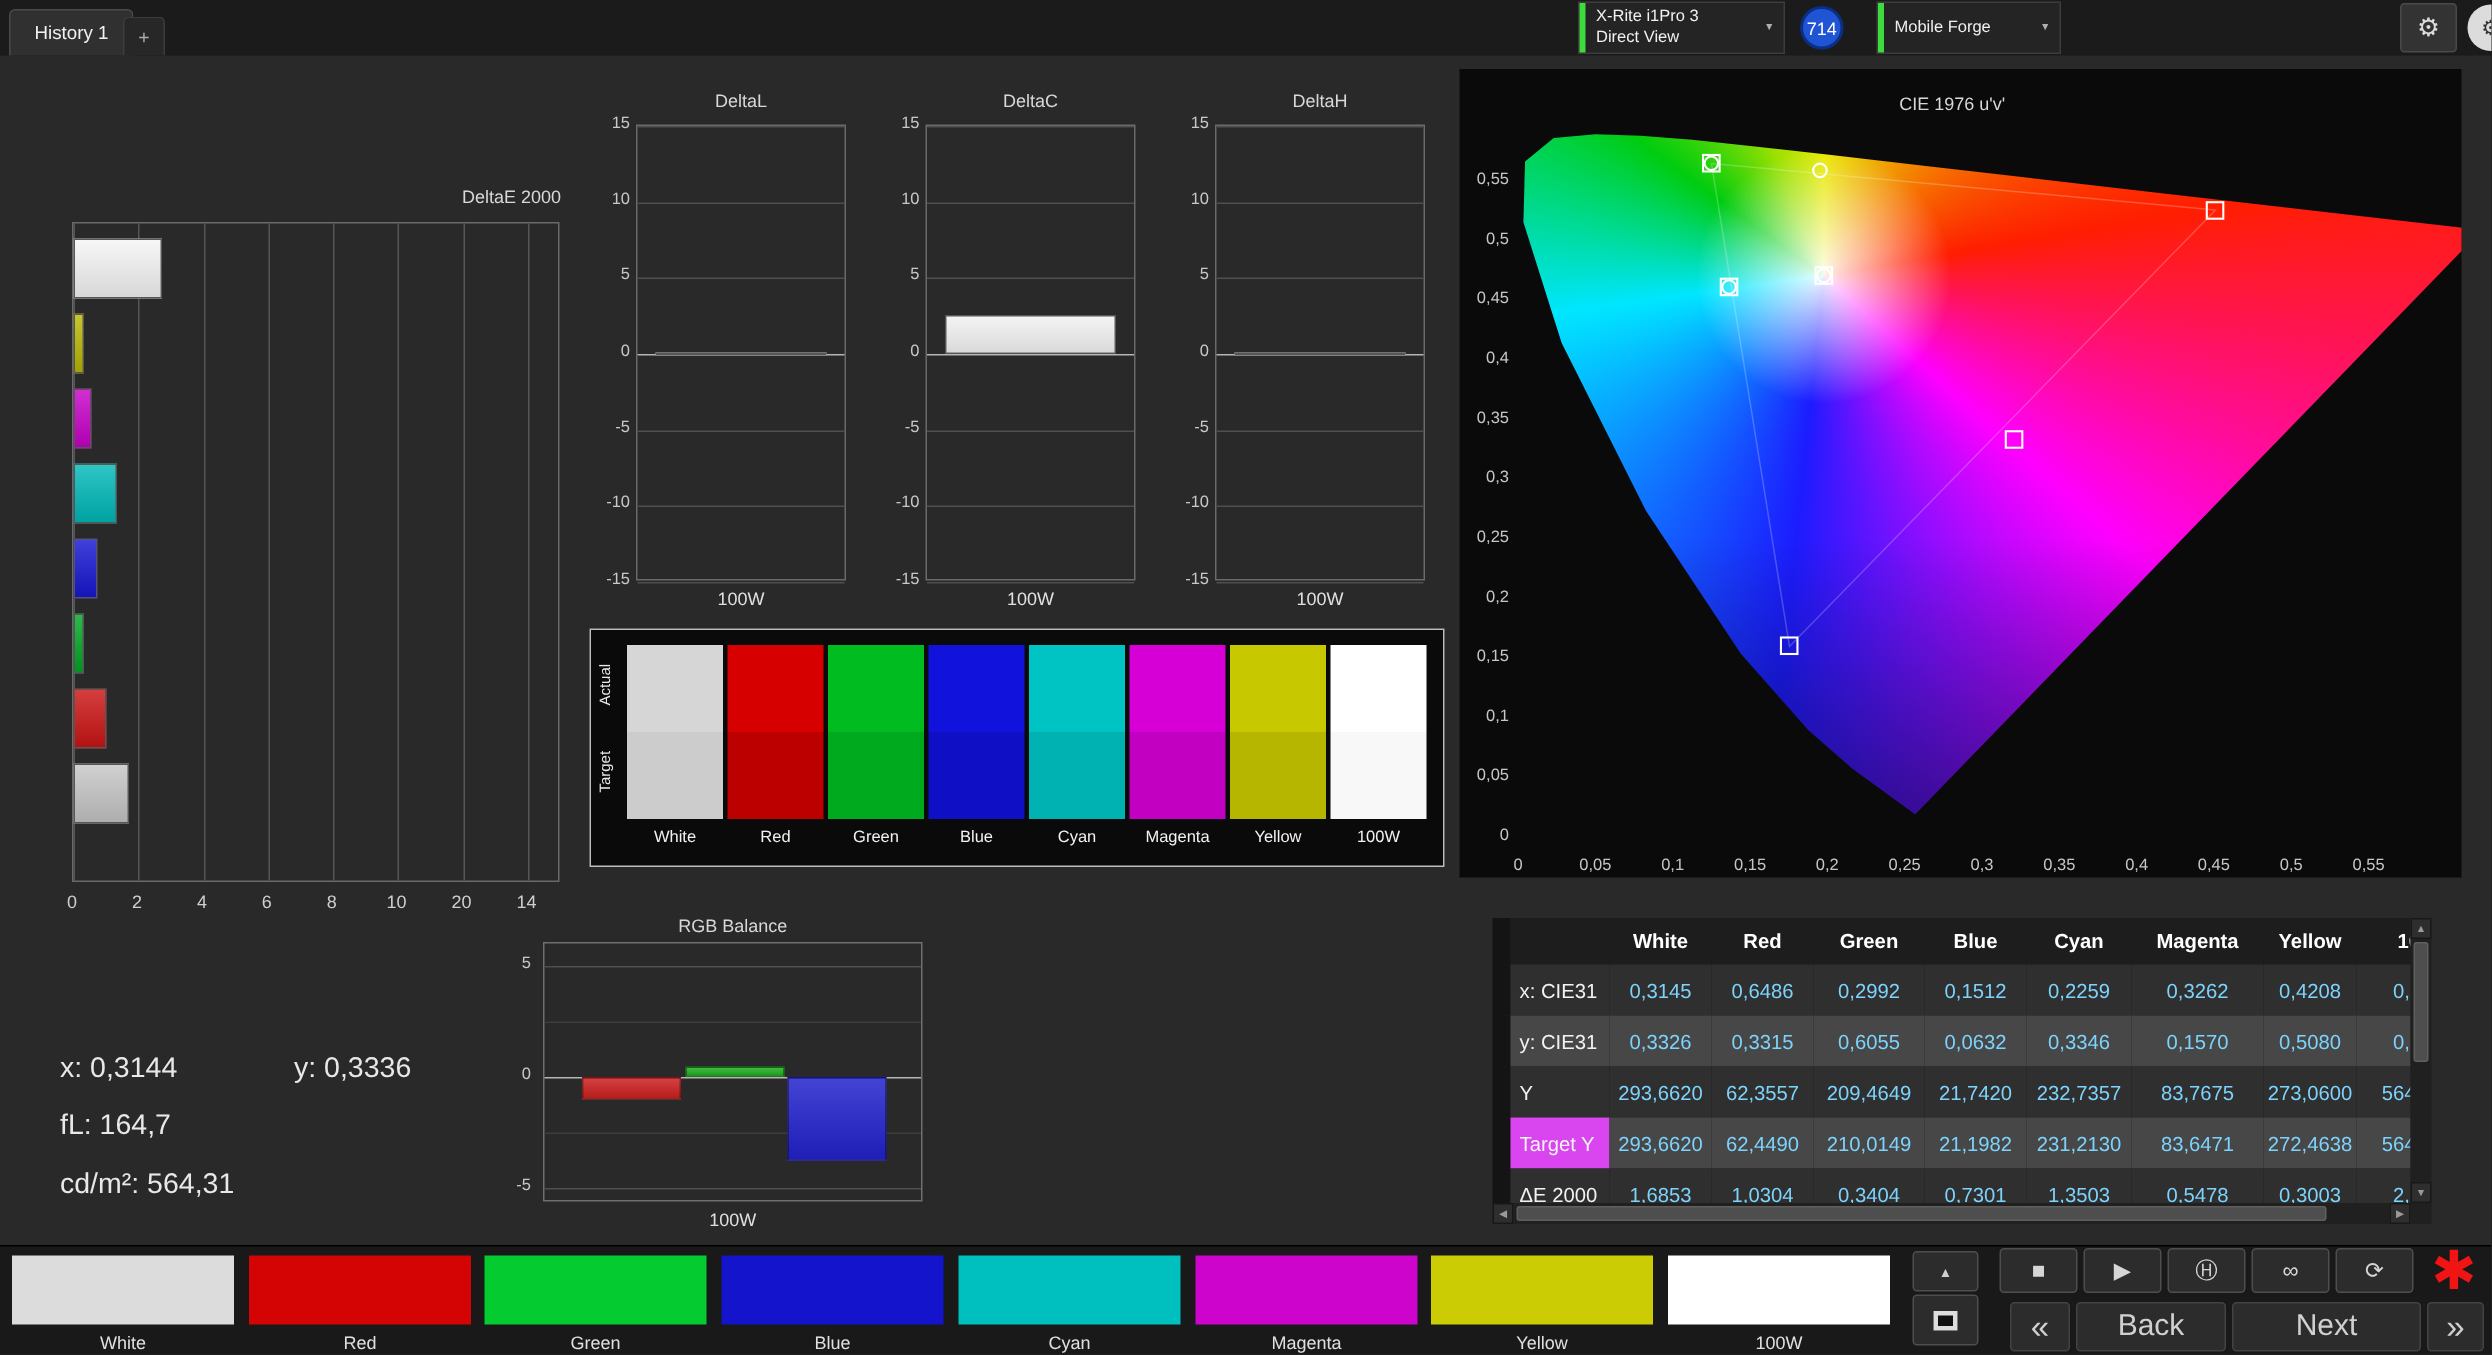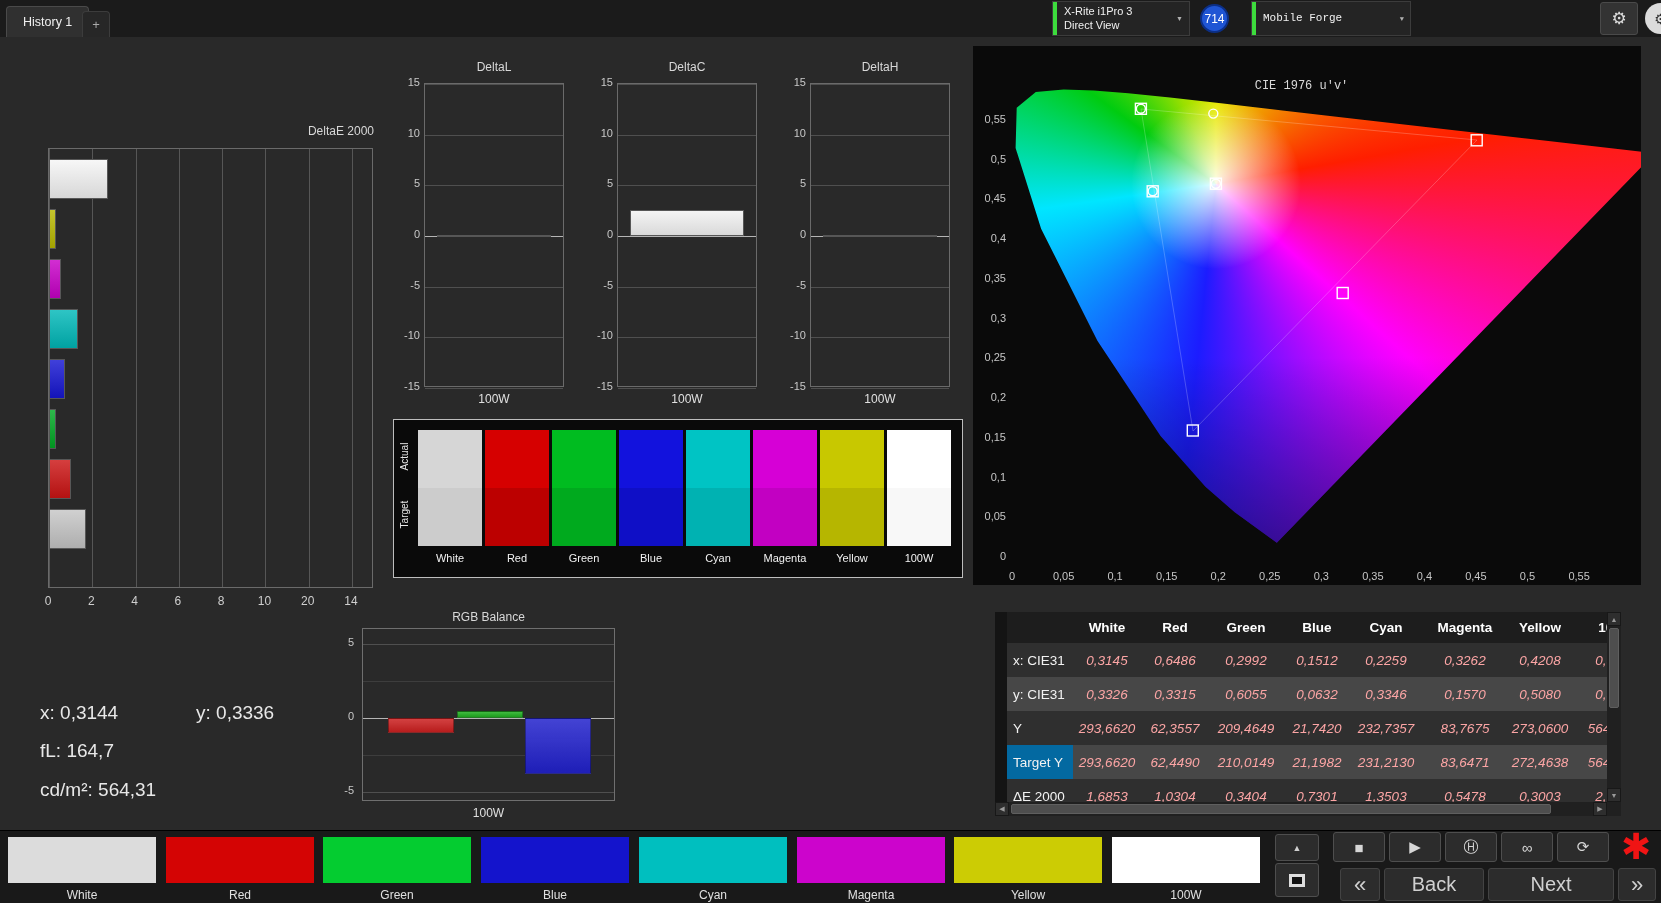--- a/index.html
+++ b/index.html
@@ -15,21 +15,21 @@
   #add-tab { position:absolute; left:82px; bottom:0; height:26px; width:28px; background:#272727;
     border:1px solid #3c3c3c; border-bottom:none; border-radius:4px 4px 0 0; display:flex; align-items:center;
     justify-content:center; color:#aaa; font-size:13px; }
   .meter { position:absolute; top:1px; height:35px; background:#242424; border:1px solid #3c3c3c;
     display:flex; align-items:center; padding-right:6px; }
   .ind { width:4px; align-self:stretch; margin-right:7px; flex:none; background:#3ddc3d; }
   .mlabel { flex:1; font-size:11px; line-height:1.2; color:#f0f0f0; white-space:nowrap; }
   .mlabel span { display:block; }
   .chev { font-size:7px; color:#b0b0b0; margin-left:5px; }
   #meter-device { left:1052px; width:138px; }
-  #meter-source { left:1251px; width:160px;font-family:Liberation Mono, monospace; }
+  #meter-source { left:1251px; width:123px; }
   #meter-control { left:1415px; width:176px; }
   #count-badge { position:absolute; left:1200px; top:4px; width:29px; height:29px; border-radius:50%;
     background:#1f55d4; border:2px solid #0c2f86; color:#fff; font-size:12px; display:flex; align-items:center;
     justify-content:center; }
   #gear-btn { position:absolute; left:1600px; top:2px; width:38px; height:33px; background:#333;
     border:1px solid #4a4a4a; border-radius:3px; color:#ddd; font-size:17px; }
   #edge-circle { position:absolute; left:1645px; top:3px; width:31px; height:31px; border-radius:50%;
     background:#dcdcdc; color:#333; display:flex; align-items:center; justify-content:center; font-size:14px; }
 
   
@@ -62,21 +62,21 @@
   
   #swatch-strip { position:absolute; left:393px; top:419px; width:570px; height:159px; background:#0a0a0a;
     border:1px solid #bdbdbd; }
   .sw { position:absolute; width:64px; height:58px; }
   .sw-label { position:absolute; top:132px; width:64px; text-align:center; font-size:11px; color:#f2f2f2; }
   .rot { position:absolute; left:-18px; width:56px; text-align:center; font-size:10px; color:#e8e8e8;
     transform:rotate(-90deg); }
 
   
   #cie1976 { position:absolute; left:973px; top:46px; width:668px; height:539px; background:#0a0a0a; }
-  #cie1976 .chart-title { left:0; top:33px; width:657px;font-family:Liberation Mono, monospace; }
+  #cie1976 .chart-title { left:0; top:16px; width:657px; }
   #cie-horseshoe { position:absolute; left:0; top:0; width:668px; height:537px;
     background:
       radial-gradient(circle 85px at 243px 138px, rgba(255,255,255,.92) 0%, rgba(255,255,255,0) 100%),
       linear-gradient(180deg, rgba(0,0,0,0) 58%, rgba(0,0,0,.5) 100%),
       conic-gradient(from 0deg at 243px 138px,
         #e8e800 0deg, #ff1e00 80deg, #ff00ff 132deg, #1c1cff 186deg,
         #00e6ff 262deg, #00cc10 306deg, #9ae000 338deg, #e8e800 360deg);
     clip-path: path("M303.8 496.8 L261.8 466.3 L232.5 440.7 L187.6 389.9 L124.4 294.7 L68.1 182.7 L42.6 102.1 L43.7 61.7 L62.8 46 L90.7 43.5 L120.7 44.5 L155.2 47.2 L196.9 51.6 L247.9 57.3 L309.4 64.5 L380.8 72.7 L455 81.3 L575.4 95.1 L681.7 107.3 Z"); }
   #cie-overlay { position:absolute; left:0; top:0; }
   .gamut-tri { fill:none; stroke:rgba(255,255,255,.22); stroke-width:1; }
@@ -112,21 +112,21 @@
 
   
   #data-table { position:absolute; left:995px; top:612px; width:626px; height:205px; }
   #table-grid { display:grid; grid-template-columns:12px 66px 68px 68px 74px 68px 70px 88px 62px 90px;
     grid-template-rows:31px repeat(5,34px); position:absolute; left:0; top:0; width:612px; height:190px;
     overflow:hidden; background:#1d1d1d; }
   .th { font-weight:bold; color:#fff; font-size:13.5px; display:flex; align-items:center; justify-content:center;
     background:#1d1d1d; }
   .gut { background:#141414; }
   .lab { padding-left:6px; display:flex; align-items:center; font-size:13.5px; color:#f2f2f2; }
-  .val { display:flex; align-items:center; justify-content:center; font-size:13.5px; color:#fca5a5;font-style:italic; }
+  .val { display:flex; align-items:center; justify-content:center; font-size:13.5px; color:#7dd3fc; }
   .sb { position:absolute; background:#202020; }
   .sb-btn { position:absolute; background:#2e2e2e; border:1px solid #181818; color:#9a9a9a; font-size:7px;
     display:flex; align-items:center; justify-content:center; }
   .sb-thumb { position:absolute; background:#4e4e4e; border:1px solid #5f5f5f; border-radius:2px; }
 
   
   #bottom-bar { position:absolute; left:0; top:830px; width:1661px; height:73px; background:#191919;
     border-top:1px solid #000; }
   .patch { position:absolute; top:6px; width:148px; height:46px; }
   .patch-label { position:absolute; top:57px; width:148px; text-align:center; font-size:12px; color:#e0e0e0; }
@@ -427,21 +427,21 @@
         <div class="lab" style="background: rgb(47, 47, 47);">Y</div>
         <div class="val" style="background: rgb(47, 47, 47);">293,6620</div>
         <div class="val" style="background: rgb(47, 47, 47);">62,3557</div>
         <div class="val" style="background: rgb(47, 47, 47);">209,4649</div>
         <div class="val" style="background: rgb(47, 47, 47);">21,7420</div>
         <div class="val" style="background: rgb(47, 47, 47);">232,7357</div>
         <div class="val" style="background: rgb(47, 47, 47);">83,7675</div>
         <div class="val" style="background: rgb(47, 47, 47);">273,0600</div>
         <div class="val" style="background: rgb(47, 47, 47);">564,3100</div>
         <div class="gut"></div>
-        <div class="lab" style="background: #0369a1;">Target Y</div>
+        <div class="lab" style="background: #d946ef;">Target Y</div>
         <div class="val" style="background: rgb(71, 71, 71);">293,6620</div>
         <div class="val" style="background: rgb(71, 71, 71);">62,4490</div>
         <div class="val" style="background: rgb(71, 71, 71);">210,0149</div>
         <div class="val" style="background: rgb(71, 71, 71);">21,1982</div>
         <div class="val" style="background: rgb(71, 71, 71);">231,2130</div>
         <div class="val" style="background: rgb(71, 71, 71);">83,6471</div>
         <div class="val" style="background: rgb(71, 71, 71);">272,4638</div>
         <div class="val" style="background: rgb(71, 71, 71);">564,8746</div>
         <div class="gut"></div>
         <div class="lab" style="background: rgb(47, 47, 47);">ΔE 2000</div>

